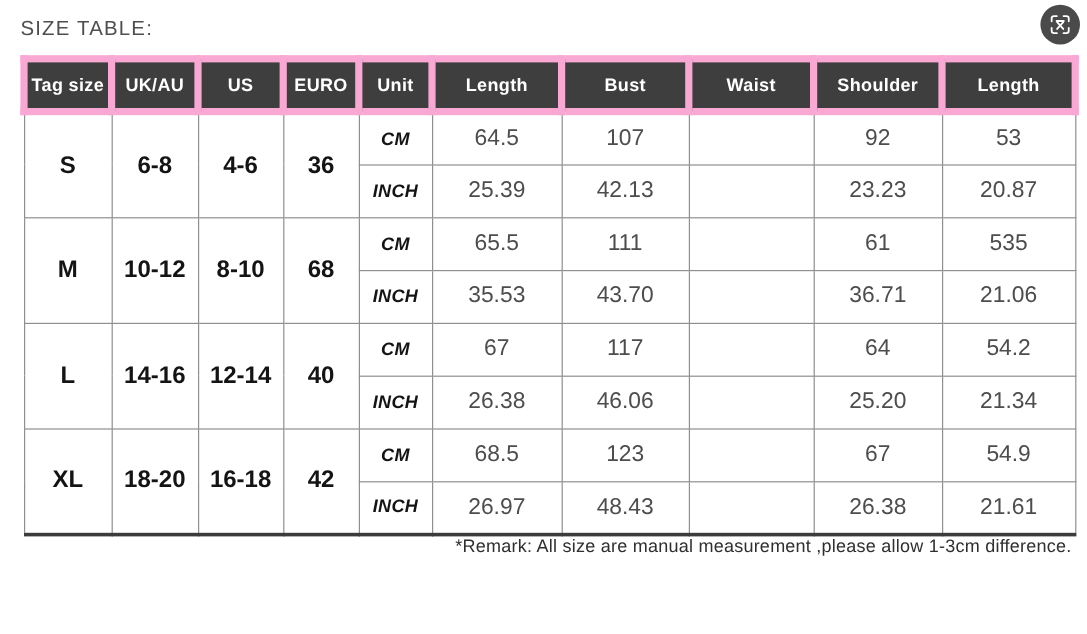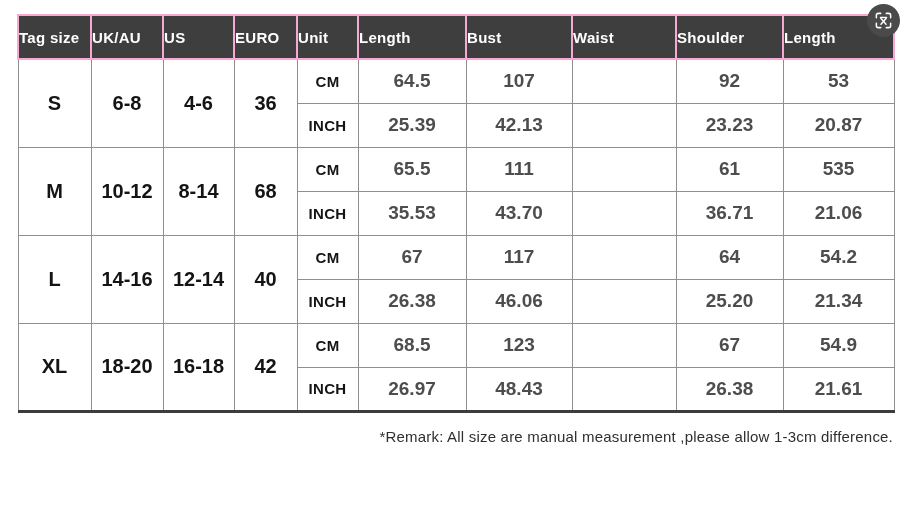--- a/index.html
+++ b/index.html
@@ -37,62 +37,63 @@
     table-layout: fixed;
     width: 876px;
     border-bottom: 3px solid #3c3c3c;
   }
   .size-table th {
     background: #3e3e3e;
     color: #ffffff;
     font-size: 15px;
     font-weight: 600;
     height: 44px;
-    border: 2px solid #f9a8d4;
-    text-align: left;
+    border: 6px solid #f9a8d4;
+    text-align: center;
     letter-spacing: 0.3px;
   }
   .size-table td {
     border: 1px solid #8f8f8f;
     text-align: center;
     vertical-align: middle;
     height: 44px;
     background: #ffffff;
   }
   .size-table td.size-cell {
     font-size: 20px;
     font-weight: 700;
     color: #141414;
   }
   .size-table td.unit-cell {
     font-size: 15px;
     font-weight: 700;
     color: #141414;
     letter-spacing: 0.3px;
+    font-style: italic;
   }
   .size-table td.val-cell {
     font-size: 19px;
-    font-weight: 700;
+    font-weight: 400;
     color: #4d4d4d;
   }
 
   .remark {
     width: 876px;
-    margin-top: 15px;
     text-align: right;
     font-size: 15px;
     color: #2f2f2f;
     letter-spacing: 0.2px;
   }
 </style>
 </head>
 <body>
 
 <div class="page">
 
+  <div class="page-title">SIZE TABLE:</div>
 
   <button class="img-action-btn">
     <span>
       <svg width="19" height="19" viewBox="0 0 24 24" fill="none" stroke="#ffffff" stroke-width="1.9" stroke-linecap="round" stroke-linejoin="round">
         <path d="M8.5 3 H5.5 Q3 3 3 5.5 V8.5"></path>
         <path d="M15.5 3 H18.5 Q21 3 21 5.5 V8.5"></path>
         <path d="M3 15.5 V18.5 Q3 21 5.5 21 H8.5"></path>
         <path d="M21 15.5 V18.5 Q21 21 18.5 21 H15.5"></path>
         <path d="M8.2 8.2 H15.8"></path>
         <path d="M8.8 16.6 L15.2 9.4"></path>
@@ -147,21 +148,21 @@
         <td class="val-cell">25.39</td>
         <td class="val-cell">42.13</td>
         <td class="val-cell"></td>
         <td class="val-cell">23.23</td>
         <td class="val-cell">20.87</td>
       </tr>
 
       <tr>
         <td class="size-cell" rowspan="2">M</td>
         <td class="size-cell" rowspan="2">10-12</td>
-        <td class="size-cell" rowspan="2">8-14</td>
+        <td class="size-cell" rowspan="2">8-10</td>
         <td class="size-cell" rowspan="2">68</td>
         <td class="unit-cell">CM</td>
         <td class="val-cell">65.5</td>
         <td class="val-cell">111</td>
         <td class="val-cell"></td>
         <td class="val-cell">61</td>
         <td class="val-cell">535</td>
       </tr>
       <tr>
         <td class="unit-cell">INCH</td>

